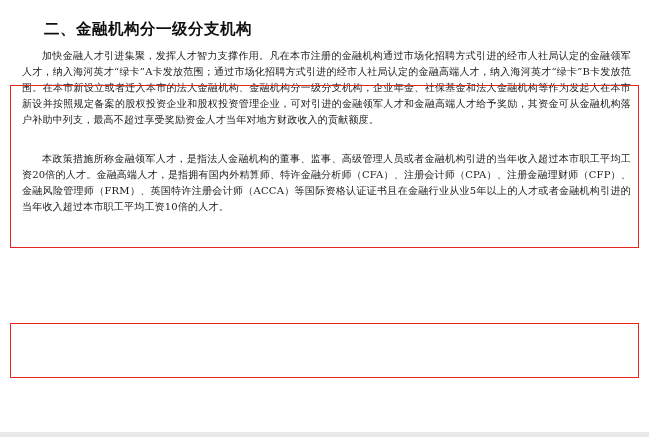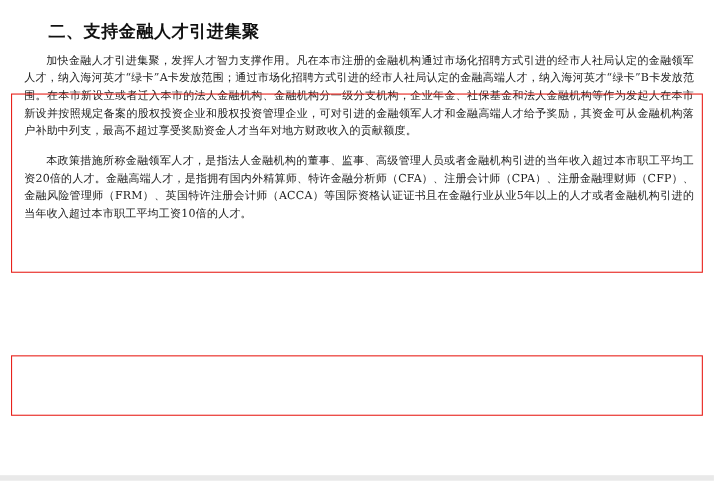--- a/index.html
+++ b/index.html
@@ -65,28 +65,28 @@
     height: 55px;
   }
   .bottom-rule {
     position: absolute;
     left: 0;
     bottom: 0;
     width: 649px;
     height: 5px;
     background: #e9e9e9;
   }
-  .p2 { margin-top: 10px; }
+  .p2 { margin-top: 22px; }
 </style>
 </head>
 <body>
 
 <div class="page">
 
-  <div class="heading">二、支持金融人才引进集聚</div>
+  <div class="heading">二、金融机构分一级分支机构</div>
 
   <div class="block">
     <p class="para indent">加快金融人才引进集聚，发挥人才智力支撑作用。凡在本市注册的金融机构通过市场化招聘方式引进的经市人社局认定的金融领军人才，纳入海河英才“绿卡”A卡发放范围；通过市场化招聘方式引进的经市人社局认定的金融高端人才，纳入海河英才“绿卡”B卡发放范围。在本市新设立或者迁入本市的法人金融机构、金融机构分一级分支机构，企业年金、社保基金和法人金融机构等作为发起人在本市新设并按照规定备案的股权投资企业和股权投资管理企业，可对引进的金融领军人才和金融高端人才给予奖励，其资金可从金融机构落户补助中列支，最高不超过享受奖励资金人才当年对地方财政收入的贡献额度。</p>
   </div>
 
   <div class="block p2">
     <p class="para indent">本政策措施所称金融领军人才，是指法人金融机构的董事、监事、高级管理人员或者金融机构引进的当年收入超过本市职工平均工资20倍的人才。金融高端人才，是指拥有国内外精算师、特许金融分析师（CFA）、注册会计师（CPA）、注册金融理财师（CFP）、金融风险管理师（FRM）、英国特许注册会计师（ACCA）等国际资格认证证书且在金融行业从业5年以上的人才或者金融机构引进的当年收入超过本市职工平均工资10倍的人才。</p>
   </div>
 
   <div class="redbox" id="box1"></div>

